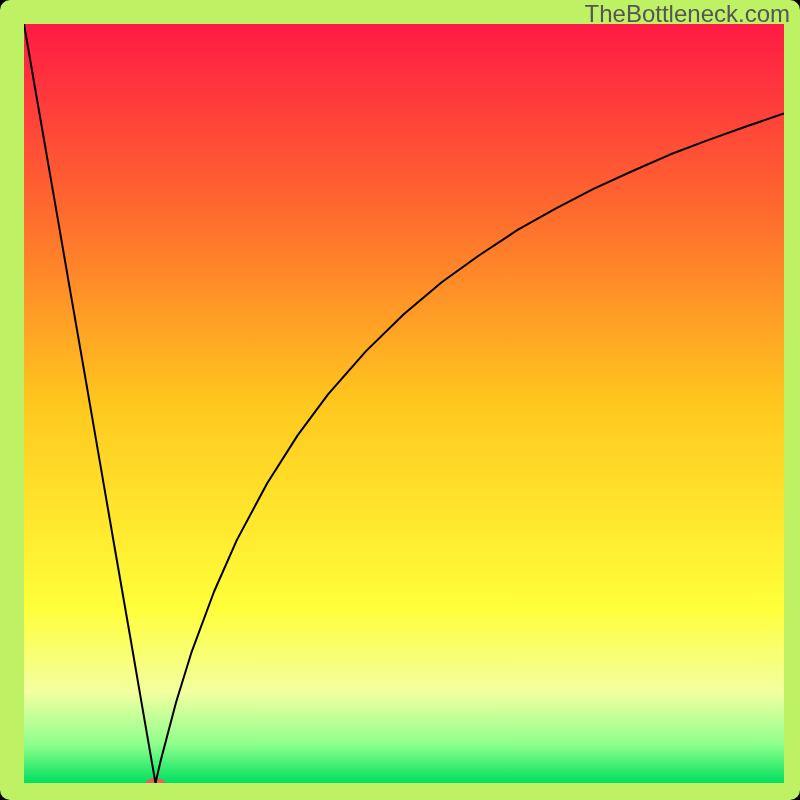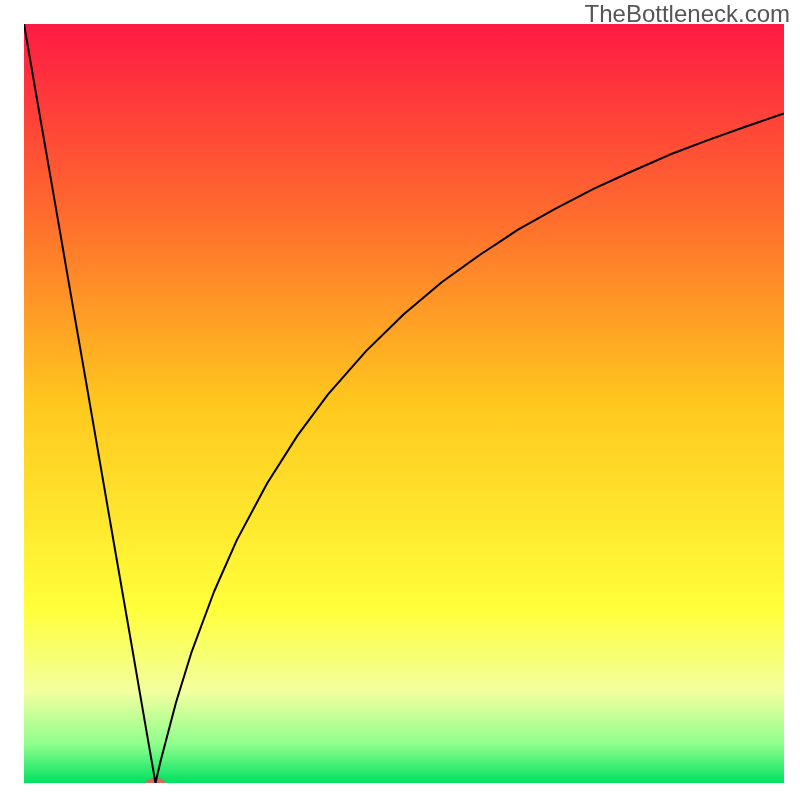--- a/index.html
+++ b/index.html
@@ -7,21 +7,22 @@
     padding: 0;
     width: 800px;
     height: 800px;
     background: #000;
     overflow: hidden;
   }
   .frame {
     position: relative;
     width: 800px;
     height: 800px;
-    background: #ffffff;
+    background: #bef264;
+    border-radius: 10px;
   }
   .plot {
     position: absolute;
     box-sizing: border-box;
   }
   .watermark {
     position: absolute;
     color: #555;
     font-family: Arial, Helvetica, sans-serif;
     font-weight: 500;

